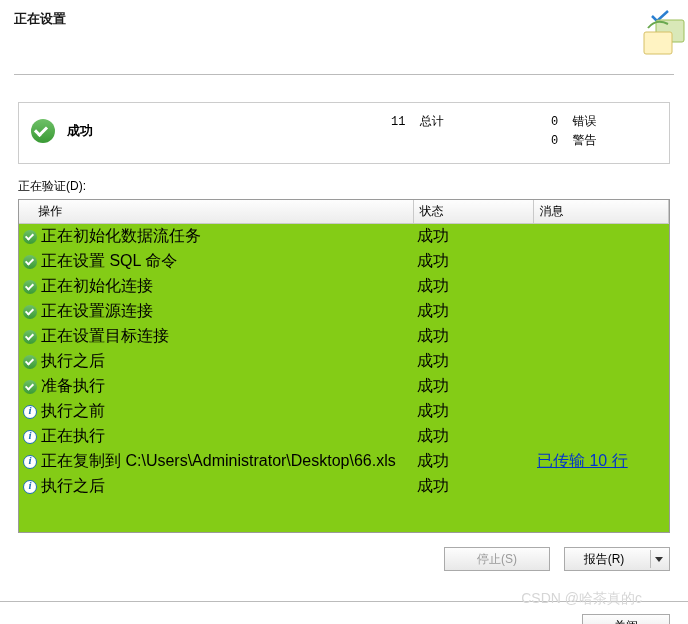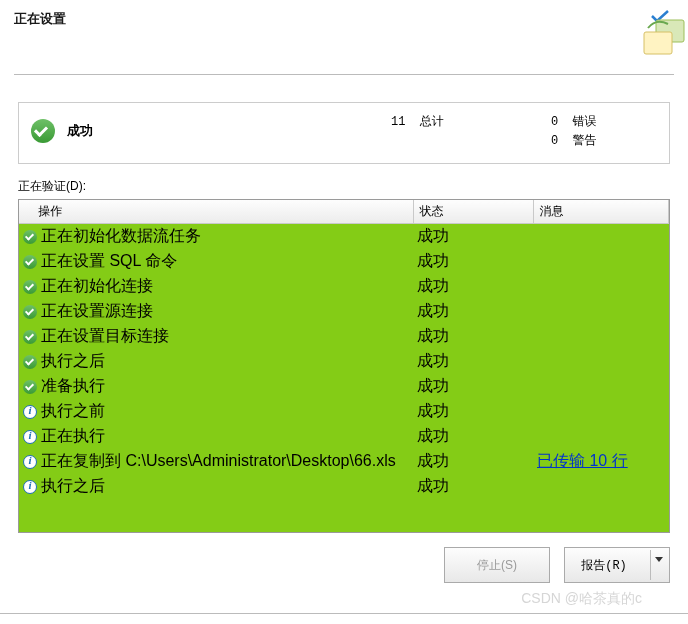--- a/index.html
+++ b/index.html
@@ -173,32 +173,32 @@
   cursor: pointer;
 }
 .button-row {
   display: flex;
   justify-content: flex-end;
   gap: 14px;
   margin-top: 14px;
 }
 .btn {
   width: 106px;
-  height: 36px;
+  height: 24px;
   border: 1px solid #aaa;
   background: linear-gradient(#fdfdfd, #e8e8e8);
   font-size: 12px;
   display: flex;
   align-items: center;
   justify-content: center;
   position: relative;
   text-align: right;
 }
 .btn.disabled { color: #9a9a9a; }
-.btn.split { padding-right: 26px; font-family: Liberation Mono, monospace; }
+.btn.split { padding-right: 26px; }
 .btn .caret {
   position: absolute;
   right: 6px;
   top: 9px;
   width: 0; height: 0;
   border-left: 4px solid transparent;
   border-right: 4px solid transparent;
   border-top: 5px solid #333;
 }
 .btn .caret-sep {

